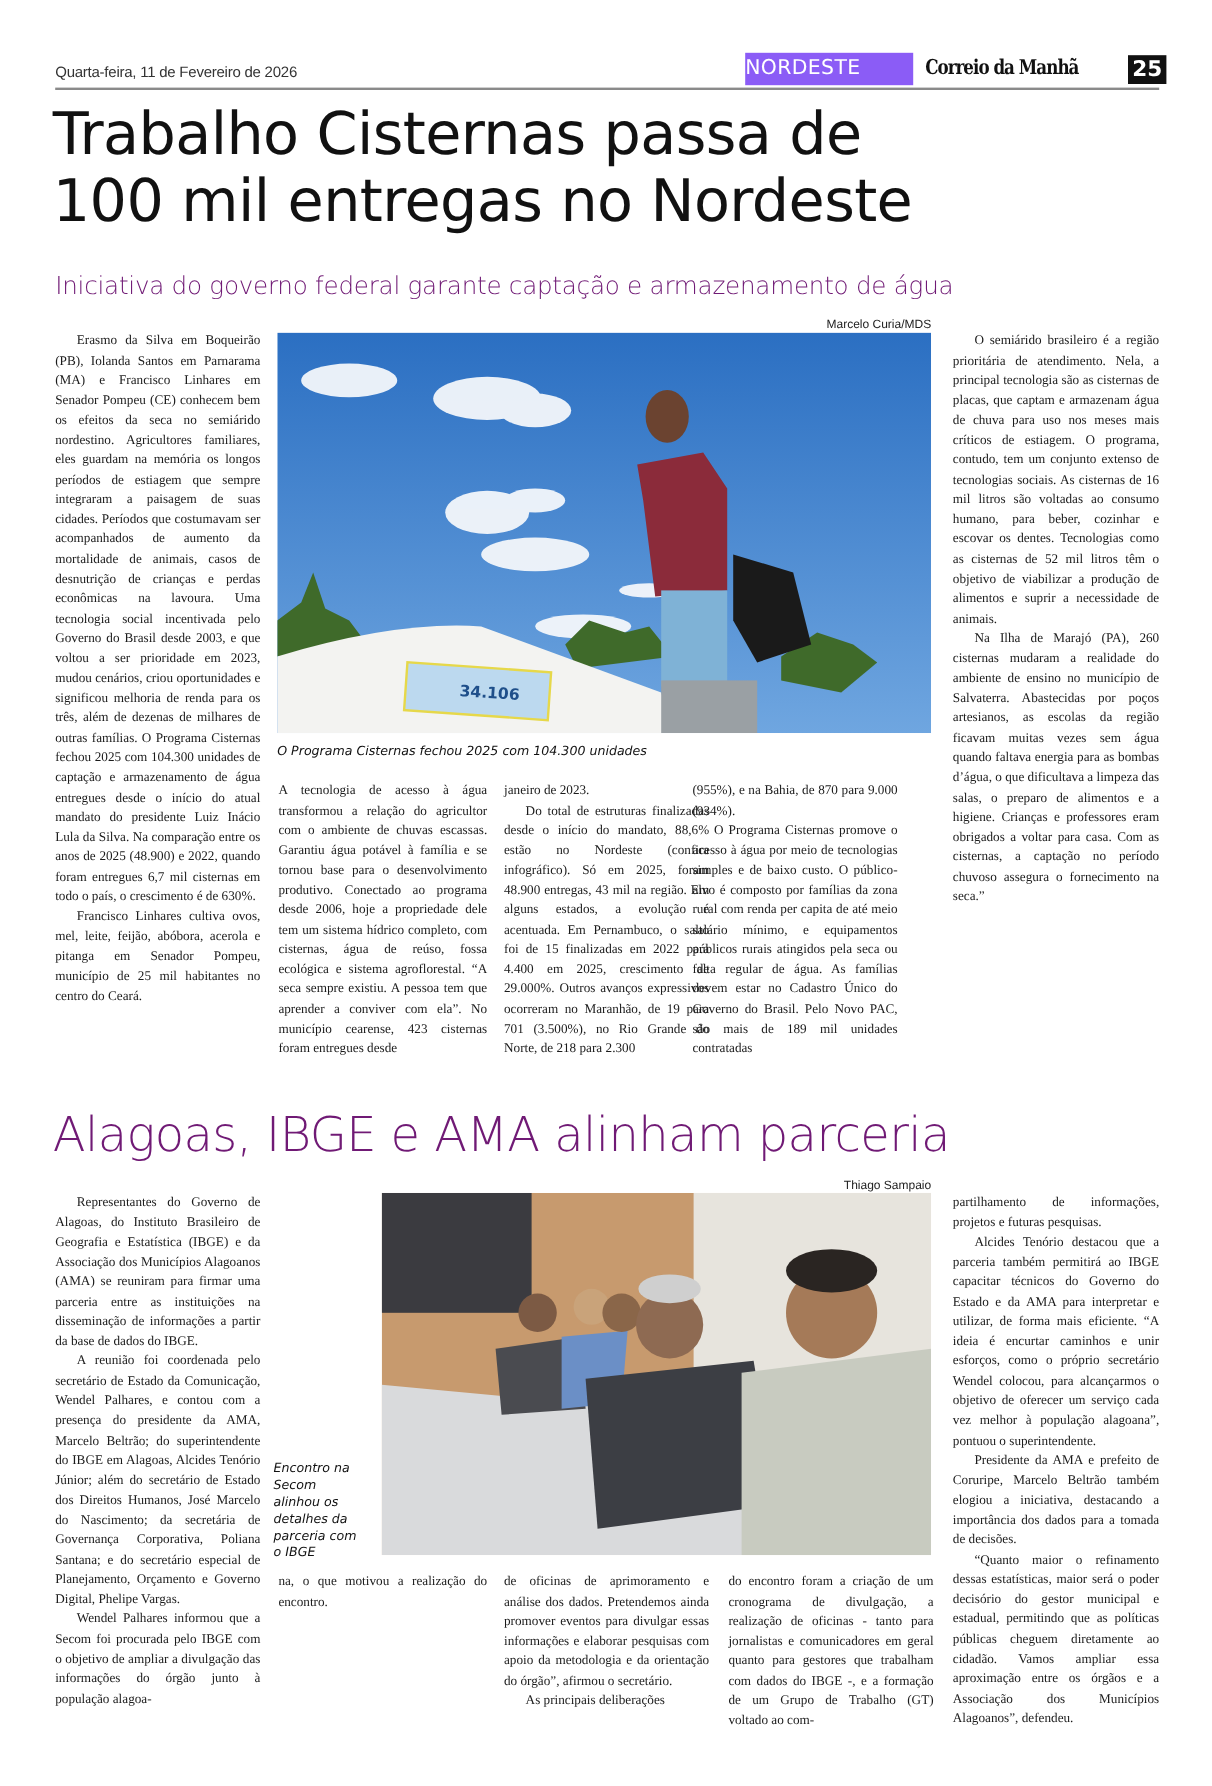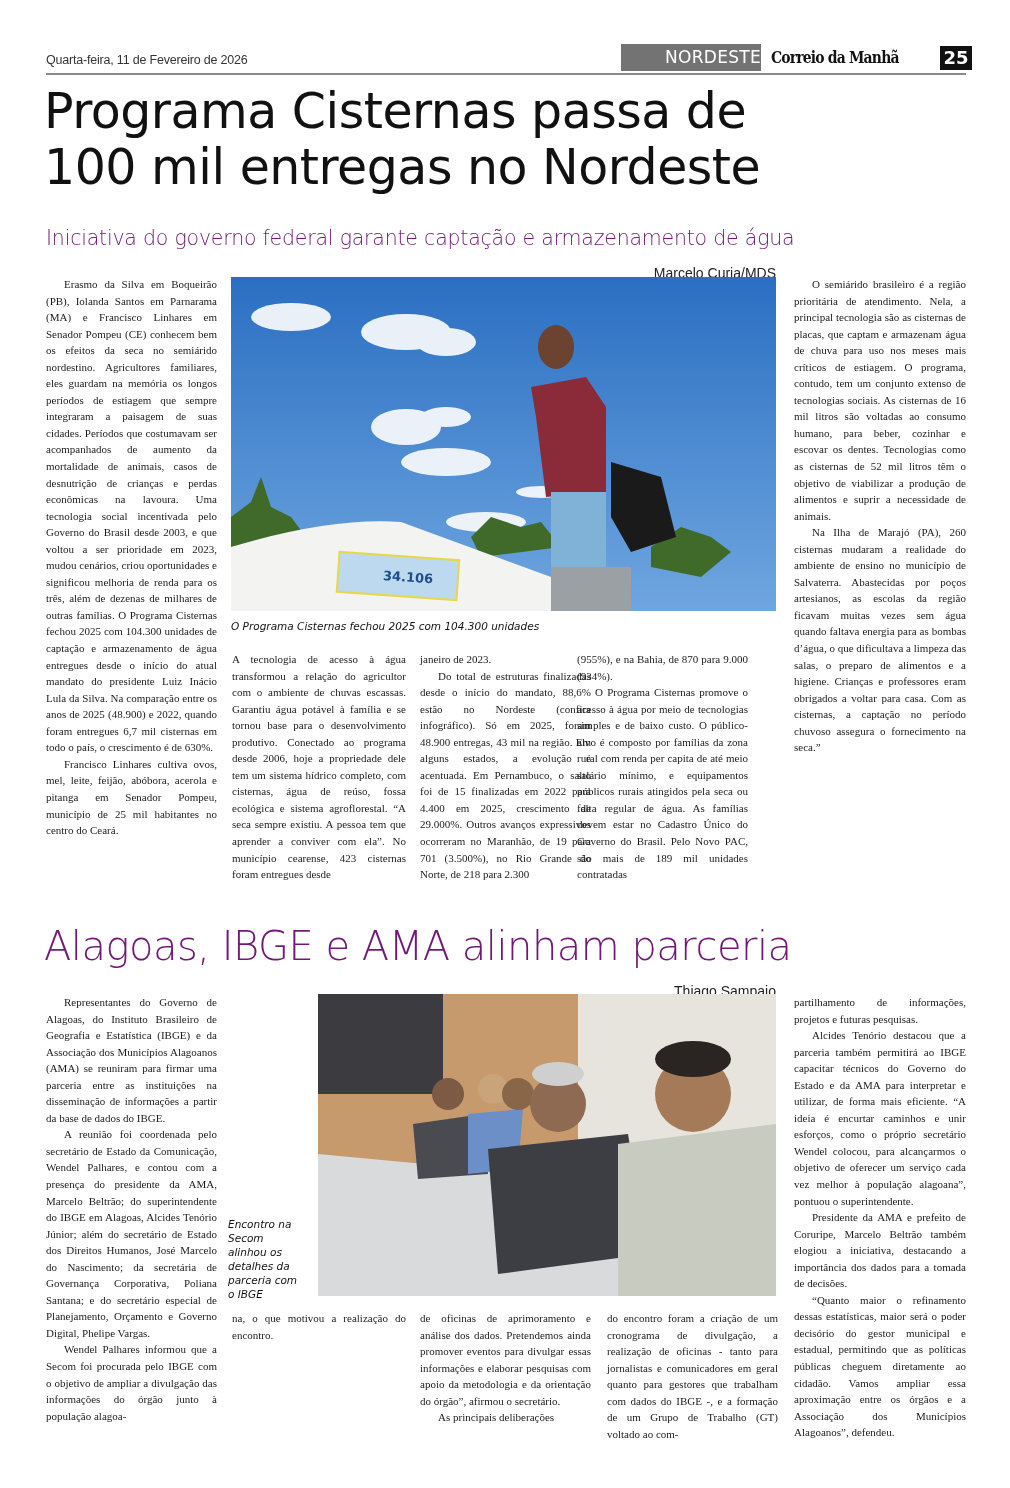--- a/index.html
+++ b/index.html
@@ -1,52 +1,52 @@
 <!DOCTYPE html>
 <html><head>
 <meta charset="utf-8">
 <style>
   * { box-sizing: border-box; margin: 0; padding: 0; }
   html, body { width: 1010px; height: 1488px; background: #ffffff; overflow: hidden; }
   body { position: relative; font-family: "Liberation Serif", serif; color: #1a1a1a; }
 
   .masthead { position: absolute; left: 46px; top: 44px; width: 920px; height: 28px; }
   .masthead .date { position: absolute; left: 0; top: 9px; font-family: "Liberation Sans", sans-serif; font-size: 12.5px; color: #333; letter-spacing: -0.2px; }
-  .masthead .section { position: absolute; left: 575px; top: 0; height: 27px; width: 140px; background: #737373; color: #fff; font-family: "DejaVu Sans", sans-serif; font-size: 17px; line-height: 27px; text-align: right; letter-spacing: 0.3px; }
+  .masthead .section { position: absolute; left: 575px; top: 0; height: 27px; width: 140px; background: #8b5cf6; color: #fff; font-family: "DejaVu Sans", sans-serif; font-size: 17px; line-height: 27px; text-align: left; letter-spacing: 0.3px; }
   .masthead .paper { position: absolute; left: 725px; top: 3px; font-family: "DejaVu Serif", serif; font-weight: bold; font-size: 17px; letter-spacing: -1px; color: #111; transform: scaleX(0.82); transform-origin: left; }
   .masthead .page { position: absolute; left: 884px; top: 2px; width: 32px; height: 24px; background: #111; color: #fff; font-family: "DejaVu Sans", sans-serif; font-weight: bold; font-size: 18px; line-height: 24px; text-align: center; margin-left: 10px; }
   .rule { position: absolute; left: 46px; top: 73px; width: 920px; height: 2px; background: #8a8a8a; }
 
   .headline1 { position: absolute; left: 44px; top: 84px; width: 920px; font-family: "DejaVu Sans", sans-serif; font-size: 49px; line-height: 56px; letter-spacing: -0.5px; color: #111; font-weight: 500; }
   .subhead { position: absolute; left: 46px; top: 226px; font-family: "DejaVu Sans", sans-serif; font-size: 20.5px; color: #701a75; letter-spacing: -0.2px; font-weight: 300; }
 
   .col { position: absolute; font-size: 11px; line-height: 16.55px; text-align: justify; hyphens: auto; color: #1b1b1b; }
   .col p { text-indent: 18px; }
   .col p.noindent { text-indent: 0; }
 
-  .credit { position: absolute; font-family: "Liberation Sans", sans-serif; font-size: 14px; color: #222; text-align: right; }
+  .credit { position: absolute; font-family: "Liberation Sans", sans-serif; font-size: 10px; color: #222; text-align: right; }
   .caption { position: absolute; font-family: "DejaVu Sans", sans-serif; font-style: italic; font-size: 10px; color: #111; }
 
   .photo { position: absolute; overflow: hidden; }
 
   .headline2 { position: absolute; left: 44px; top: 922px; width: 920px; font-family: "DejaVu Sans", sans-serif; font-size: 40px; line-height: 48px; letter-spacing: -0.5px; color: #701a75; font-weight: 300; }
 </style>
 </head>
 <body>
 
 <div class="masthead">
   <span class="date">Quarta-feira, 11 de Fevereiro de 2026</span>
   <span class="section">NORDESTE</span>
   <span class="paper">Correio da Manhã</span>
   <span class="page">25</span>
 </div>
 <div class="rule"></div>
 
 <h1 class="headline1">
-  <span style="display:block">Programa Cisternas passa de</span>
+  <span style="display:block">Trabalho Cisternas passa de</span>
   <span style="display:block">100 mil entregas no Nordeste</span>
 </h1>
 <div class="subhead">Iniciativa do governo federal garante captação e armazenamento de água</div>
 
 <div class="col" style="left:46px; top:276px; width:171px;">
   <p>Erasmo da Silva em Boqueirão (PB), Iolanda Santos em Parnarama (MA) e Francisco Linhares em Senador Pompeu (CE) conhecem bem os efeitos da seca no semiárido nordestino. Agricultores familiares, eles guardam na memória os longos períodos de estiagem que sempre integraram a paisagem de suas cidades. Períodos que costumavam ser acompanhados de aumento da mortalidade de animais, casos de desnutrição de crianças e perdas econômicas na lavoura. Uma tecnologia social incentivada pelo Governo do Brasil desde 2003, e que voltou a ser prioridade em 2023, mudou cenários, criou oportunidades e significou melhoria de renda para os três, além de dezenas de milhares de outras famílias. O Programa Cisternas fechou 2025 com 104.300 unidades de captação e armazenamento de água entregues desde o início do atual mandato do presidente Luiz Inácio Lula da Silva. Na comparação entre os anos de 2025 (48.900) e 2022, quando foram entregues 6,7 mil cisternas em todo o país, o crescimento é de 630%.</p>
   <p>Francisco Linhares cultiva ovos, mel, leite, feijão, abóbora, acerola e pitanga em Senador Pompeu, município de 25 mil habitantes no centro do Ceará.</p>
 </div>
 
 <div class="credit" style="left:600px; top:265px; width:176px;">Marcelo Curia/MDS</div>

